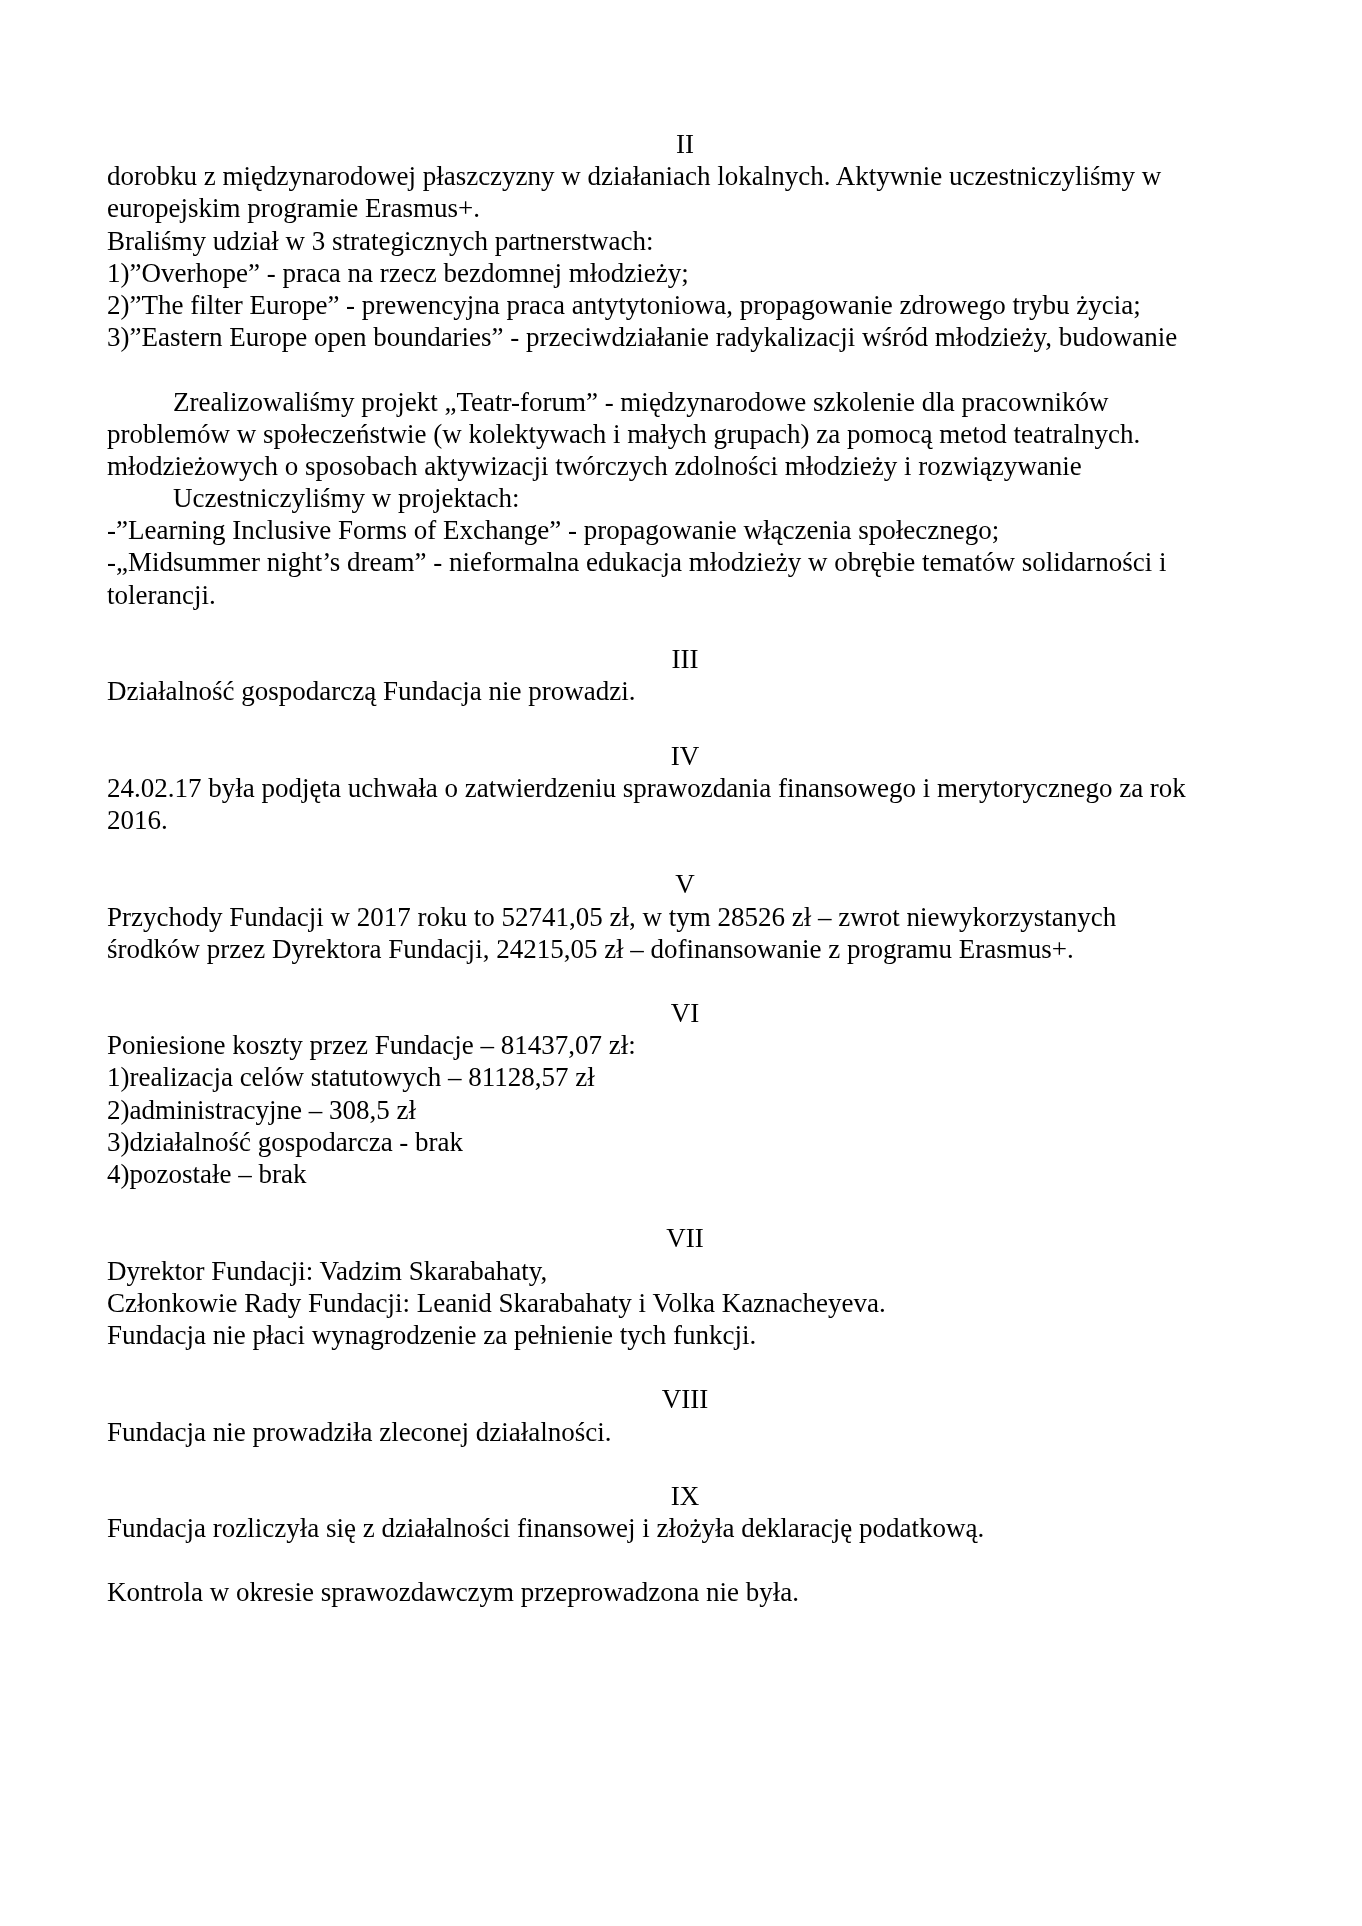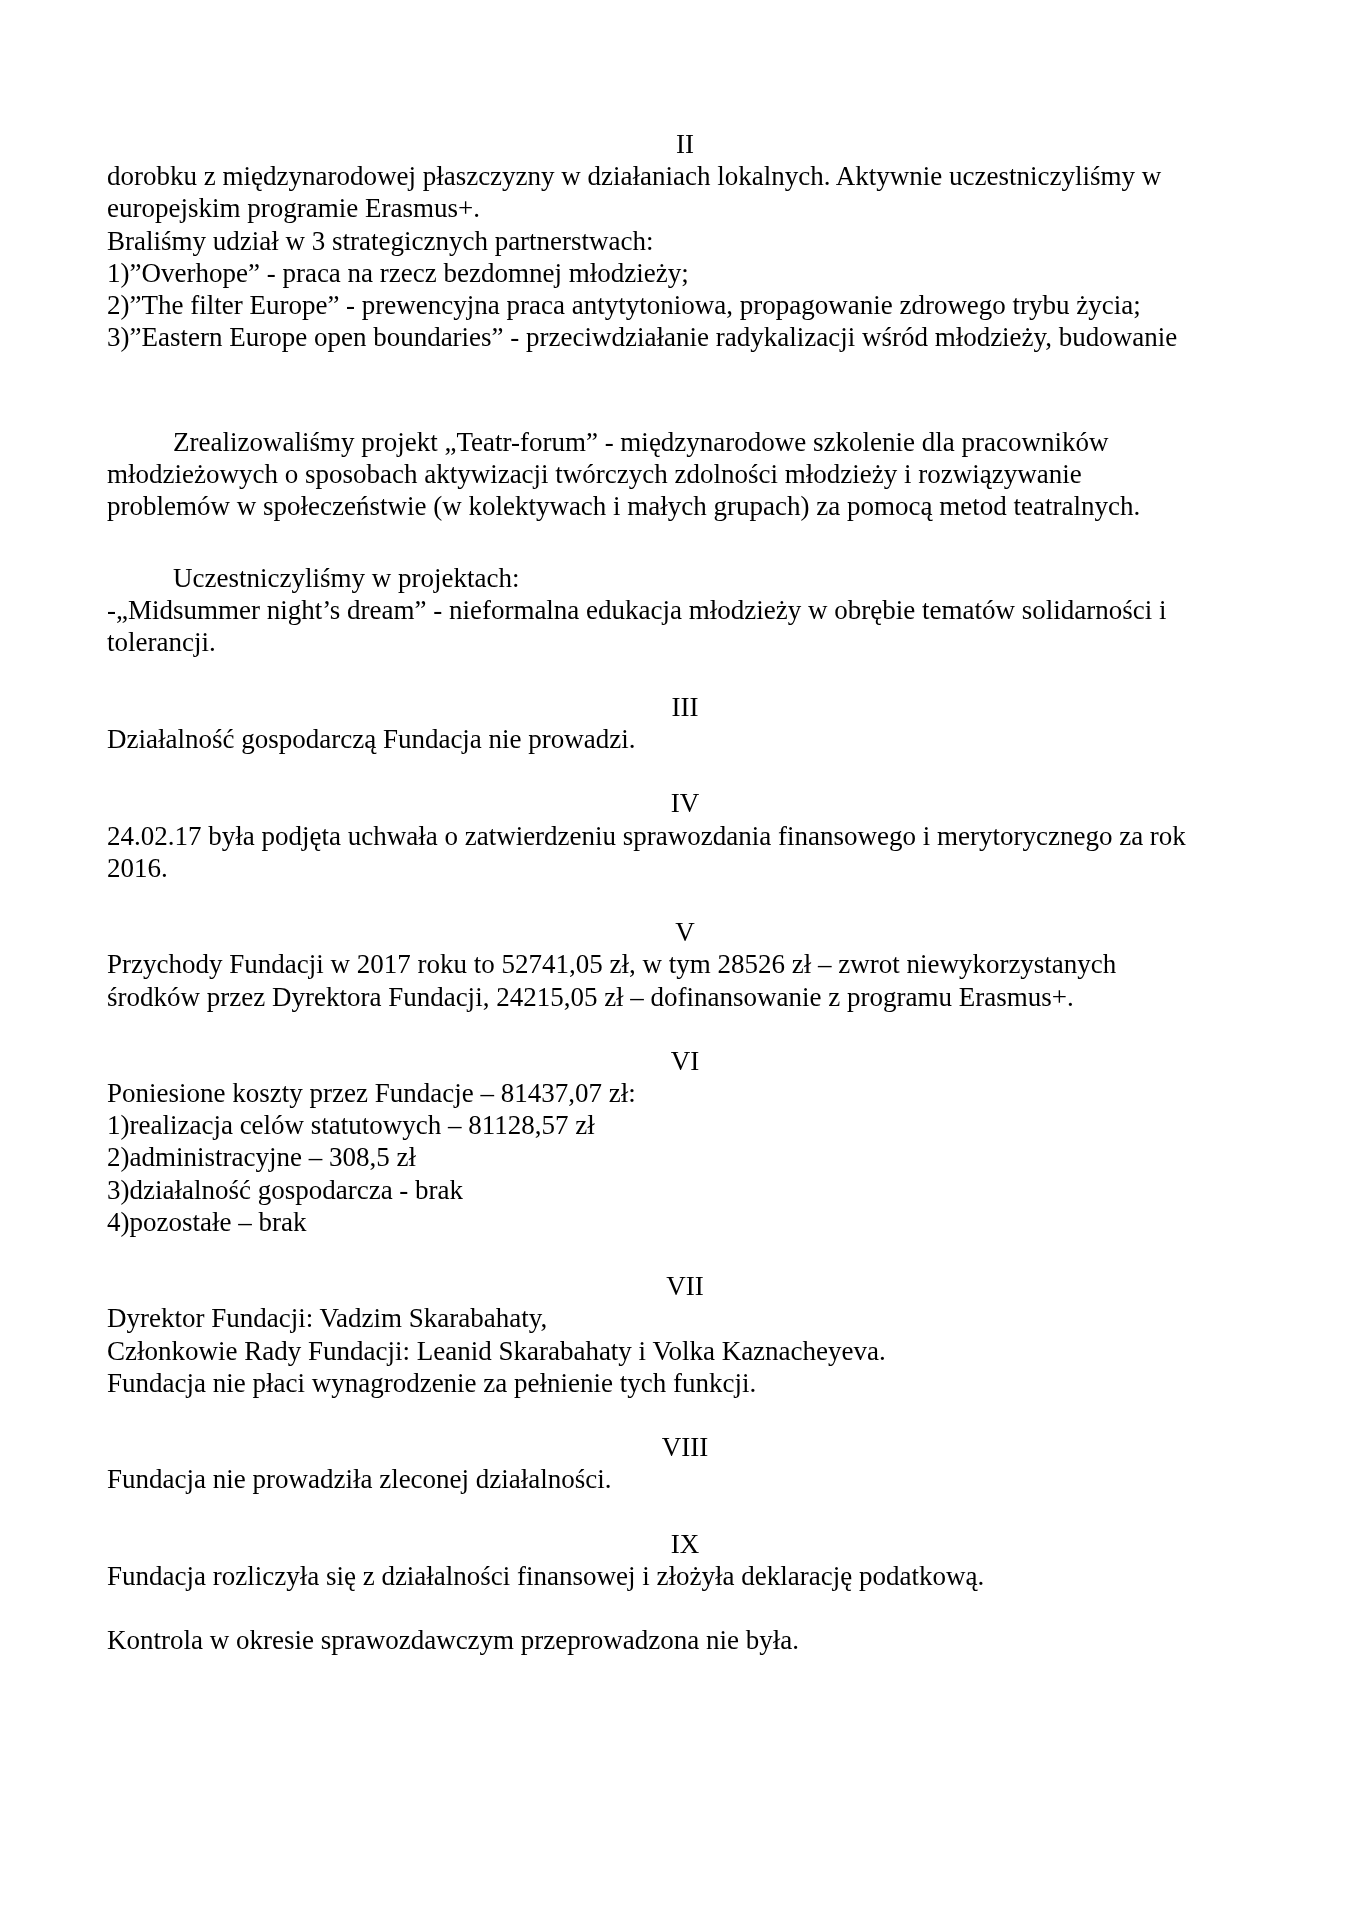--- a/index.html
+++ b/index.html
@@ -35,43 +35,43 @@
   }
   .line {
     height: 32.2px;
     white-space: pre;
   }
   .line.heading {
     text-align: center;
   }
   .line.indent {
     padding-left: 66px;
-    margin-top: 40px;
   }
   .line.blank {
     
   }
 </style>
 </head>
 <body>
 
 <div class="page">
   <div class="doc-body">
       <div class="line heading">II</div>
       <div class="line">dorobku z międzynarodowej płaszczyzny w działaniach lokalnych. Aktywnie uczestniczyliśmy w</div>
       <div class="line">europejskim programie Erasmus+.</div>
       <div class="line">Braliśmy udział w 3 strategicznych partnerstwach:</div>
       <div class="line">1)”Overhope” - praca na rzecz bezdomnej młodzieży;</div>
       <div class="line">2)”The filter Europe” - prewencyjna praca antytytoniowa, propagowanie zdrowego trybu życia;</div>
       <div class="line">3)”Eastern Europe open boundaries” - przeciwdziałanie radykalizacji wśród młodzieży, budowanie</div>
       <div class="line blank"></div>
       <div class="line indent">Zrealizowaliśmy projekt „Teatr-forum” - międzynarodowe szkolenie dla pracowników</div>
+      <div class="line">problemów w społeczeństwie (w kolektywach i małych grupach) za pomocą metod teatralnych.</div>
       <div class="line">młodzieżowych o sposobach aktywizacji twórczych zdolności młodzieży i rozwiązywanie</div>
-      <div class="line">problemów w społeczeństwie (w kolektywach i małych grupach) za pomocą metod teatralnych.</div>
       <div class="line indent">Uczestniczyliśmy w projektach:</div>
+      <div class="line">-”Learning Inclusive Forms of Exchange” - propagowanie włączenia społecznego;</div>
       <div class="line">-„Midsummer night’s dream” - nieformalna edukacja młodzieży w obrębie tematów solidarności i</div>
       <div class="line">tolerancji.</div>
       <div class="line blank"></div>
       <div class="line heading">III</div>
       <div class="line">Działalność gospodarczą Fundacja nie prowadzi.</div>
       <div class="line blank"></div>
       <div class="line heading">IV</div>
       <div class="line">24.02.17 była podjęta uchwała o zatwierdzeniu sprawozdania finansowego i merytorycznego za rok</div>
       <div class="line">2016.</div>
       <div class="line blank"></div>

